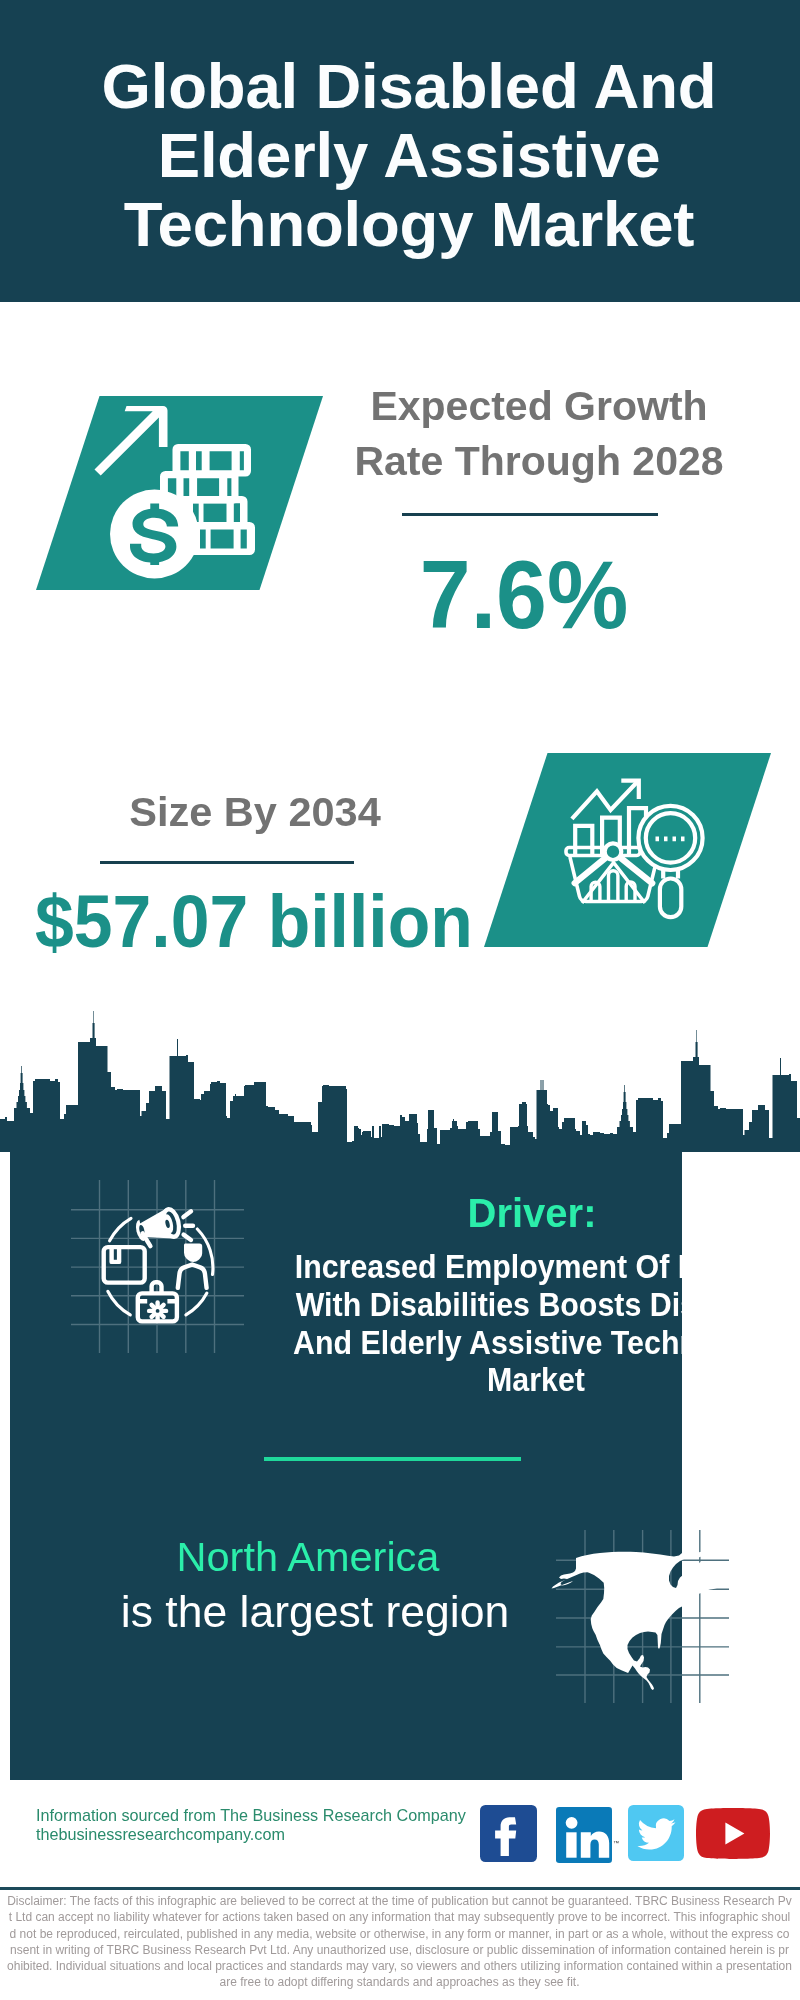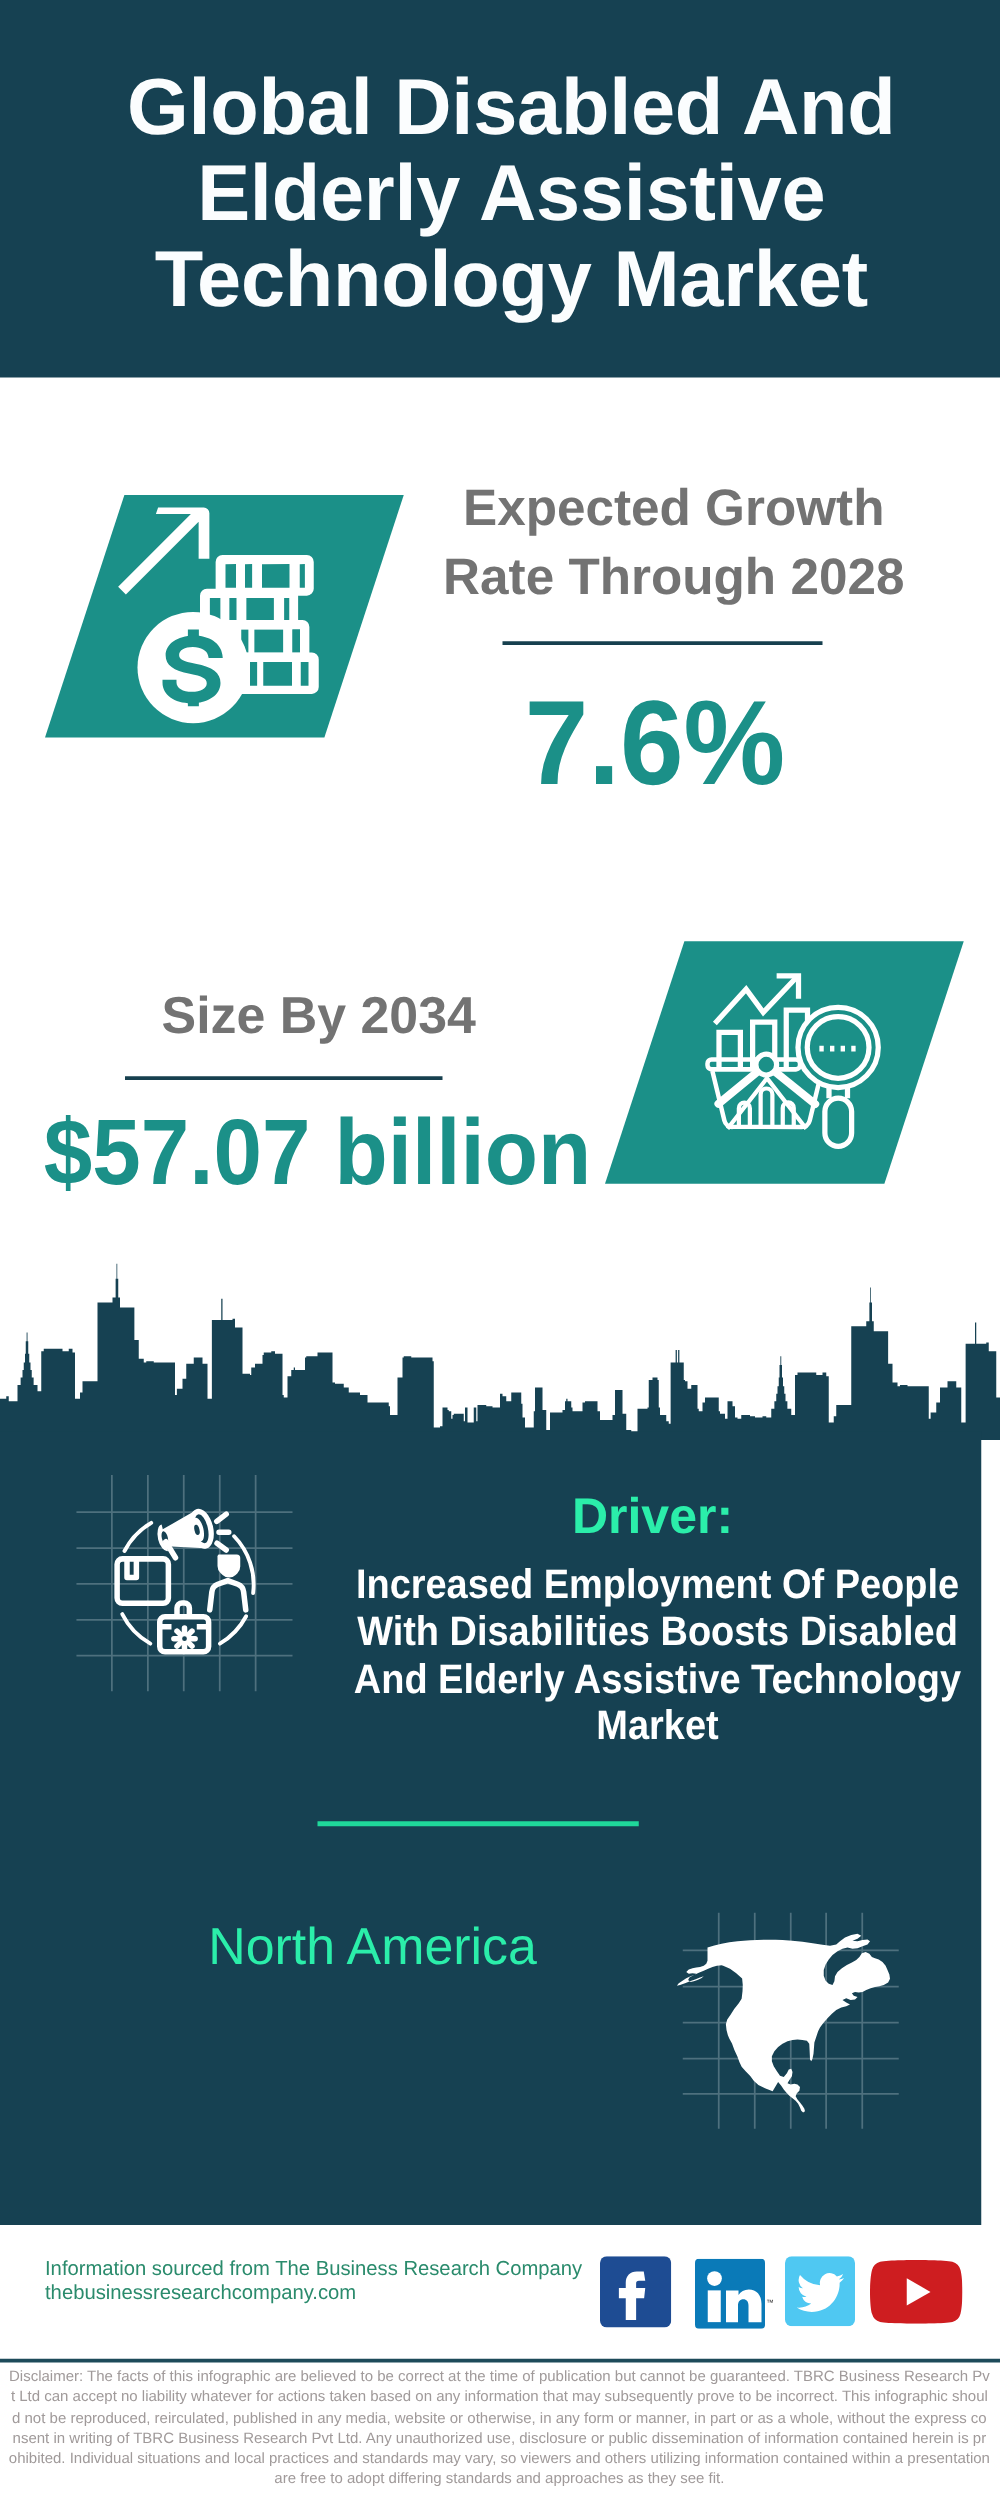--- a/index.html
+++ b/index.html
@@ -27,21 +27,21 @@
   #m-rule{left:100px;top:546px;width:254px;}
   #m-val{left:35px;top:567px;width:600px;font-size:74.5px;line-height:80px;transform:scaleX(0.936);transform-origin:left center;text-align:left;}
 
   
   .statlbl{position:absolute;color:#737373;font-weight:bold;text-align:center;}
   .statrule{position:absolute;background:#17404f;height:3px;}
   .statval{position:absolute;color:#1B9088;font-weight:bold;text-align:center;}
 
   
   .skyline{position:absolute;left:0;top:1000px;width:800px;height:160px;}
-  .dark{position:absolute;left:0;top:1145px;width:785px;height:635px;background:#164152;}
+  .dark{position:absolute;left:10px;top:1145px;width:672px;height:635px;background:#164152;}
 
   .driverttl{position:absolute;color:#2beeaa;font-weight:bold;text-align:center;}
   .drivertxt{position:absolute;color:#ffffff;font-weight:bold;text-align:center;}
   .midrule{position:absolute;background:#1fd89b;height:4px;}
   .regionttl{position:absolute;color:#2beeaa;font-weight:normal;text-align:center;}
   .regiontxt{position:absolute;color:#ffffff;text-align:center;}
   .grid{position:absolute;}
   #grid1{left:61px;top:35px;}
   #dicon{left:85px;top:50px;}
   #grid2{left:546px;top:385px;}
@@ -261,21 +261,21 @@
         <path d="M0 116.9 H173"></path>
           <path d="M0 145 H173"></path>
       </g>
     </svg>
     <svg class="abs" id="namap" viewBox="0 0 182 150" width="182" height="150">
       <path d="M 28 13 C 35 10.5, 43 9, 52 8 C 63 6.8, 76 6.4, 88 7 C 98 7.5, 110 9, 120 10.8 L 126 11.5 L 131 10.5 L 134 8 L 138 5 L 143 3 L 148 2 L 151 3.5 L 148 6 L 144 7.5 L 148 8 L 152 7 L 156 6.5 L 158 8 L 156 10.5 L 152 12 L 148 13.5 L 144 14 L 140 13 L 136 14 L 132 16 L 128 19 L 125 22.5 L 122.5 26.5 L 121 31 L 121 35.5 L 122.5 39.5 L 125 42 L 128 43 L 129.5 40 L 130 36 L 132 32.5 L 135.5 29.5 L 139.5 27 L 143.5 25 L 147 23 L 149.5 20.5 L 151.5 17.5 L 154.5 16.5 L 157.5 18 L 159.5 20.5 L 162 21.5 L 165 22.5 L 168 24.5 L 170.5 27.5 L 172 31 L 173.5 34.5 L 174 38 L 172.5 41 L 169 43 L 165.5 44 L 162 44.5 L 158.5 45.5 L 155 47 L 152 48.5 L 149 49 L 146 48.5 L 143.5 49.5 L 145 51.5 L 148 52.5 L 146 54.5 L 142.5 55 L 139 53.5 L 136 55 L 139 57 L 142 58.5 L 139 60 L 135 61 L 131 63 L 127.5 66 L 124 69.5 L 120.5 73.5 L 118 77 L 116.5 80 L 115.5 83 L 114.5 86 L 113.5 89 L 113.2 93 L 112.8 98 L 112 102 L 111 104 L 110 102.5 L 109.8 98 L 109.6 93.5 L 109.4 90 L 107.5 87.5 L 104 87 L 100 86.5 L 96 87 L 92 88 L 88 90 L 84.5 92.5 L 81.5 96 L 79.5 100 L 79.5 104 L 81 108 L 83.5 112 L 86 115.5 L 89 116.5 L 91.5 113.5 L 93 110.5 L 95 110 L 96 112.5 L 95.5 116 L 93.5 119 L 92 121.5 L 94.5 122.5 L 97.5 122 L 100 122.5 L 102 124.5 L 101.5 127.5 L 99.5 129.5 L 98.5 132 L 100 134.5 L 102 137 L 104 139.5 L 105.5 142 L 106 144 L 104.5 145 L 103 143.5 L 102 141 L 100.5 138 L 98.5 135.5 L 96 133.5 L 93.5 131.5 L 91 129 L 89 126.5 L 87 123.5 L 84.5 120.5 L 80.1 127.9 L 74 125.5 L 68.7 123 L 65 119.5 L 62.2 115.7 L 58.5 112 L 55.3 108.4 L 53.5 104.5 L 52 100.3 L 49.5 95 L 47.6 89.7 L 45.5 86 L 44.3 83.2 L 43.2 79 L 42.7 74.3 L 43.8 70.5 L 46.3 67 L 49.5 62 L 53 57.5 L 55.3 54 L 56 48 L 56.2 43 L 55.7 37.7 L 51 33.5 L 46 30 L 41 27.8 L 39.4 27.2 L 35.5 27.5 L 32 28.5 L 28.5 30 L 25 31.5 L 21.5 33 L 18 34.5 L 14.5 36 L 11 37.5 L 8 39.5 L 5 41.5 L 3.5 43.5 L 6 43 L 10 41.5 L 14 40 L 18 38.5 L 22 37 L 25 36 L 23 37.5 L 20 39 L 17 40 L 14.5 40.5 L 12.5 39 L 13.5 37 L 16 35.5 L 19 34 L 16 33.5 L 13 34 L 11 32.5 L 13 30.5 L 16 29.5 L 19 29 L 22 28.5 L 25 27.5 L 27 26 L 28 23.5 L 28 13 Z" fill="#ffffff"></path>
     </svg>
 
     <div class="regionttl" id="r-ttl">North America</div>
     <div class="regiontxt" id="r-txt">
-      <br>
+      <span>is the largest region</span><br>
     </div>
   </div>
 
   <div class="footer">
     <div class="srcline" id="src">
       <span>Information sourced from The Business Research Company</span><br>
       <span>thebusinessresearchcompany.com</span>
     </div>
 
     <svg class="abs soc" id="fb" viewBox="0 0 57 57" width="57" height="57">

